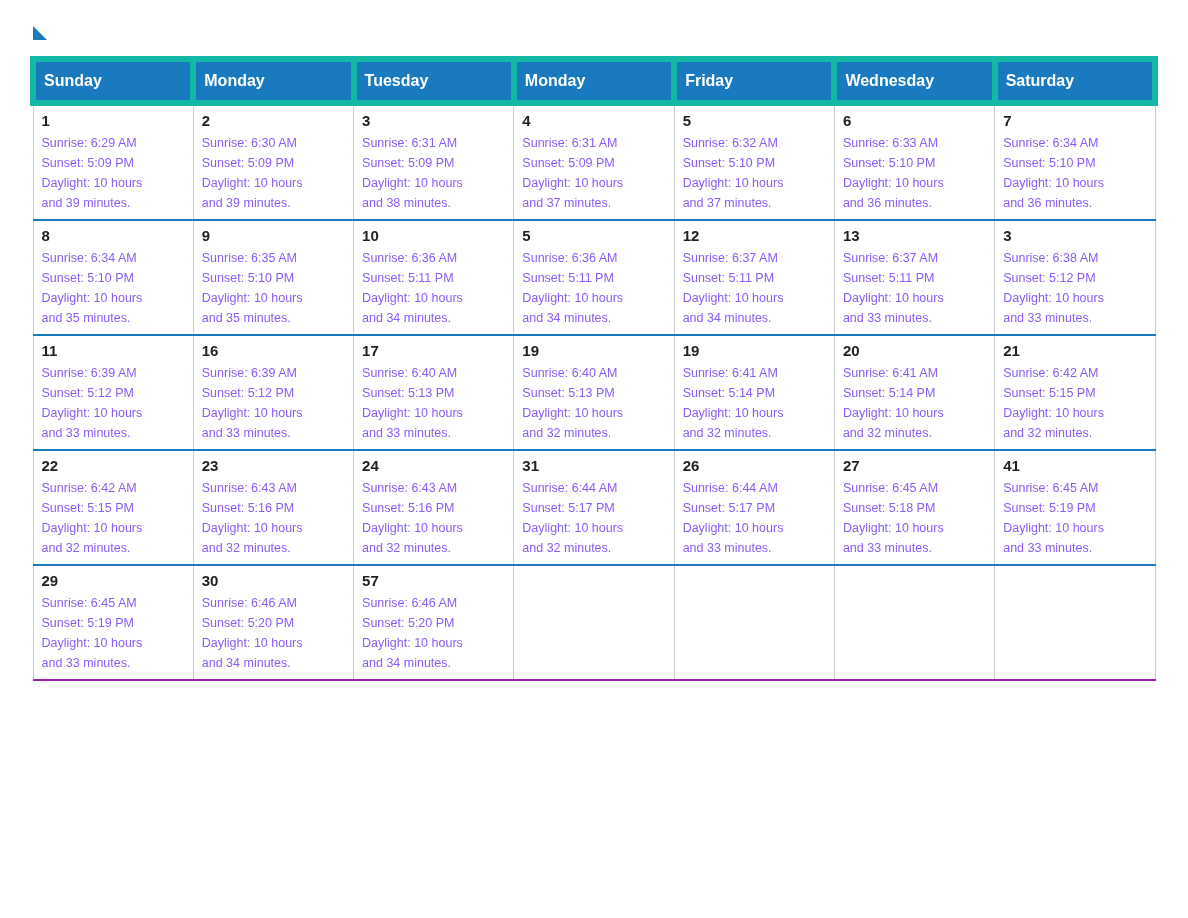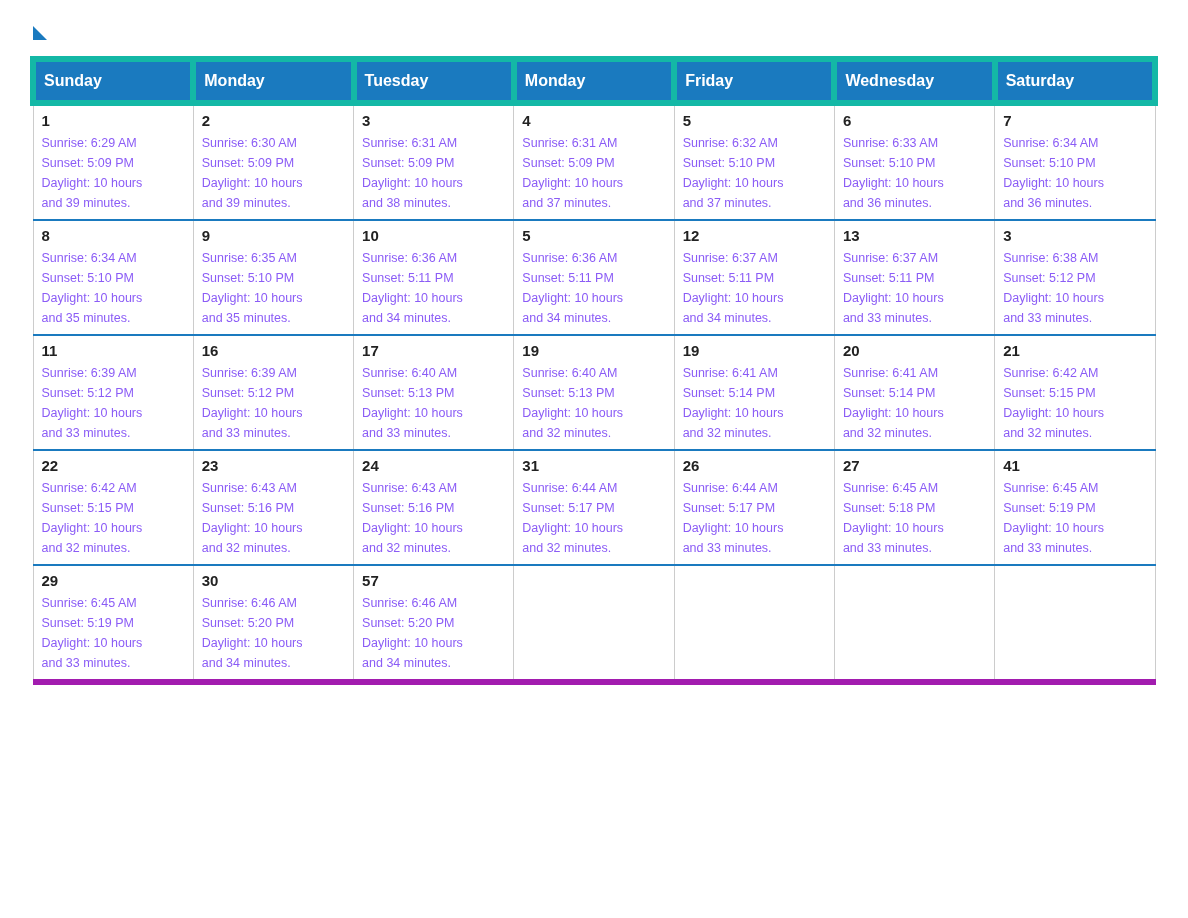--- a/index.html
+++ b/index.html
@@ -81,21 +81,21 @@
       vertical-align: top;
       padding: 6px 8px;
       font-size: 13px;
       color: #333;
       border: 1px solid #ccc;
       border-bottom: 2px solid #1a7abf;
       width: calc(100% / 7);
       height: 110px;
     }
     .calendar-table tr:last-child td {
-      border-bottom: 6px solid #a21caf;
+      border-bottom: 2px solid #a21caf;
     }
     .day-number {
       font-size: 15px;
       font-weight: bold;
       color: #222;
       margin-bottom: 4px;
       display: block;
     }
     .day-info {
       font-size: 12.5px;

